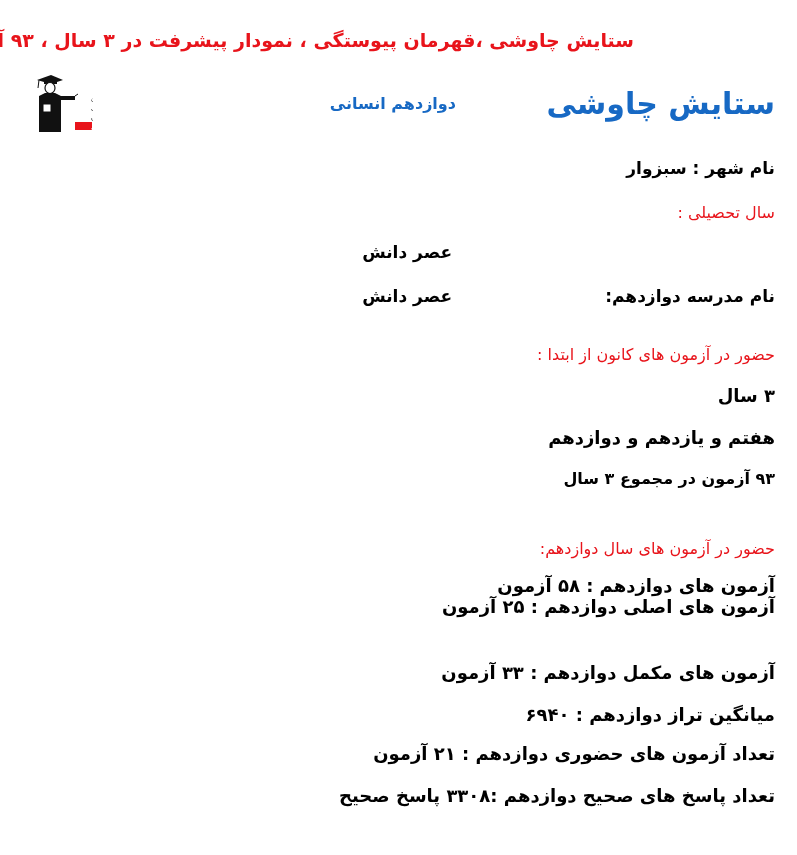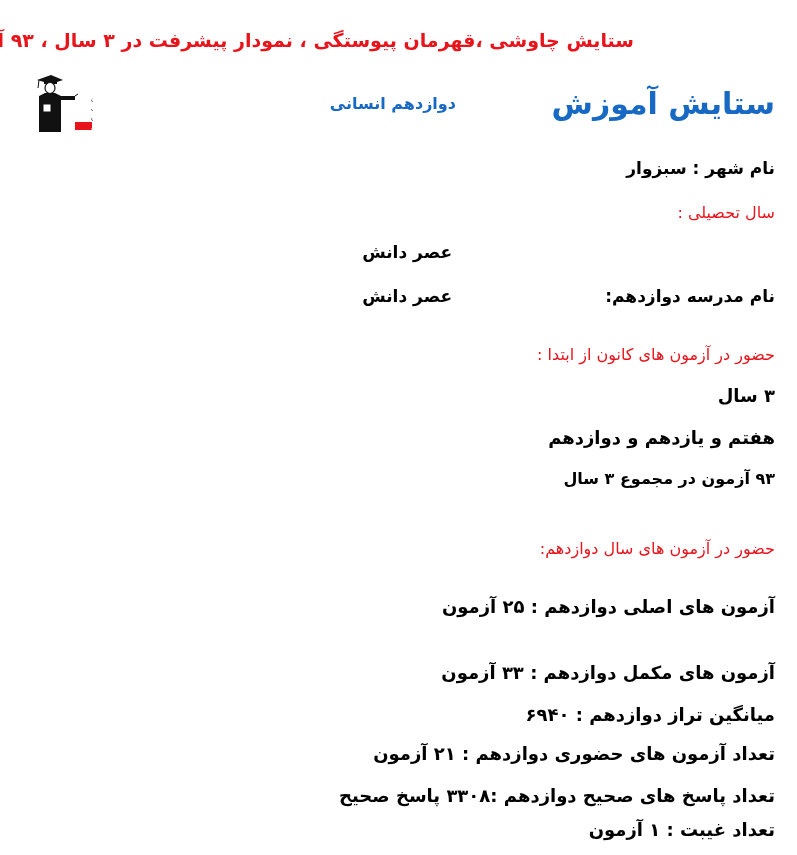--- a/index.html
+++ b/index.html
@@ -54,37 +54,37 @@
       <line x1="44" y1="24" x2="47" y2="22" stroke="#111" stroke-width="1"></line>
 
       <text x="60" y="29" font-size="6" text-anchor="end" fill="#111" font-family="DejaVu Sans, sans-serif">کانون</text>
       <text x="60" y="38" font-size="6" text-anchor="end" fill="#111" font-family="DejaVu Sans, sans-serif">فرهنگی</text>
       <text x="60" y="47" font-size="6" text-anchor="end" fill="#111" font-family="DejaVu Sans, sans-serif">آموزش</text>
       <rect x="44" y="50" width="17" height="8" fill="#e8141b"></rect>
       <text x="60" y="56.5" font-size="5" text-anchor="end" fill="#fff" font-family="DejaVu Sans, sans-serif">قلم چی</text>
     </svg>
   </div>
 
-  <div class="abs name-title">ستایش آموزش</div>
+  <div class="abs name-title">ستایش چاوشی</div>
   <div class="abs grade">دوازدهم انسانی</div>
 
   <div class="abs line" style="top:155px;">نام شهر : سبزوار</div>
   <div class="abs line red" style="top:200px;margin-left:48px;">سال تحصیلی :</div>
 
   <div class="abs val" style="top:239px;">عصر دانش</div>
 
   <div class="abs line" style="top:283px;">نام مدرسه دوازدهم:</div>
   <div class="abs val" style="top:283px;">عصر دانش</div>
 
   <div class="abs line red" style="top:342px;">حضور در آزمون های کانون از ابتدا :</div>
   <div class="abs line" style="top:383px; font-size:18px;">۳ سال</div>
   <div class="abs line" style="top:425px; font-size:18px;">هفتم و یازدهم و دوازدهم</div>
   <div class="abs line" style="top:466px; font-size:16px;">۹۳ آزمون در مجموع ۳ سال</div>
 
   <div class="abs line red" style="top:536px;">حضور در آزمون های سال دوازدهم:</div>
+  <div class="abs line" style="top:573px; font-size:18px;">آزمون های دوازدهم : ۵۸ آزمون</div>
   <div class="abs line" style="top:594px; font-size:18px;">آزمون های اصلی دوازدهم : ۲۵ آزمون</div>
   <div class="abs line" style="top:660px; font-size:18px;">آزمون های مکمل دوازدهم : ۳۳ آزمون</div>
   <div class="abs line" style="top:702px; font-size:18px;">میانگین تراز دوازدهم : ۶۹۴۰</div>
   <div class="abs line" style="top:741px; font-size:18px;text-align:center;">تعداد آزمون های حضوری دوازدهم : ۲۱ آزمون</div>
   <div class="abs line" style="top:783px; font-size:18px;">تعداد پاسخ های صحیح دوازدهم :۳۳۰۸ پاسخ صحیح</div>
-  <div class="abs line" style="top:817px; font-size:18px;">تعداد غیبت : ۱ آزمون</div>
 
 </div>
 
 </body></html>

